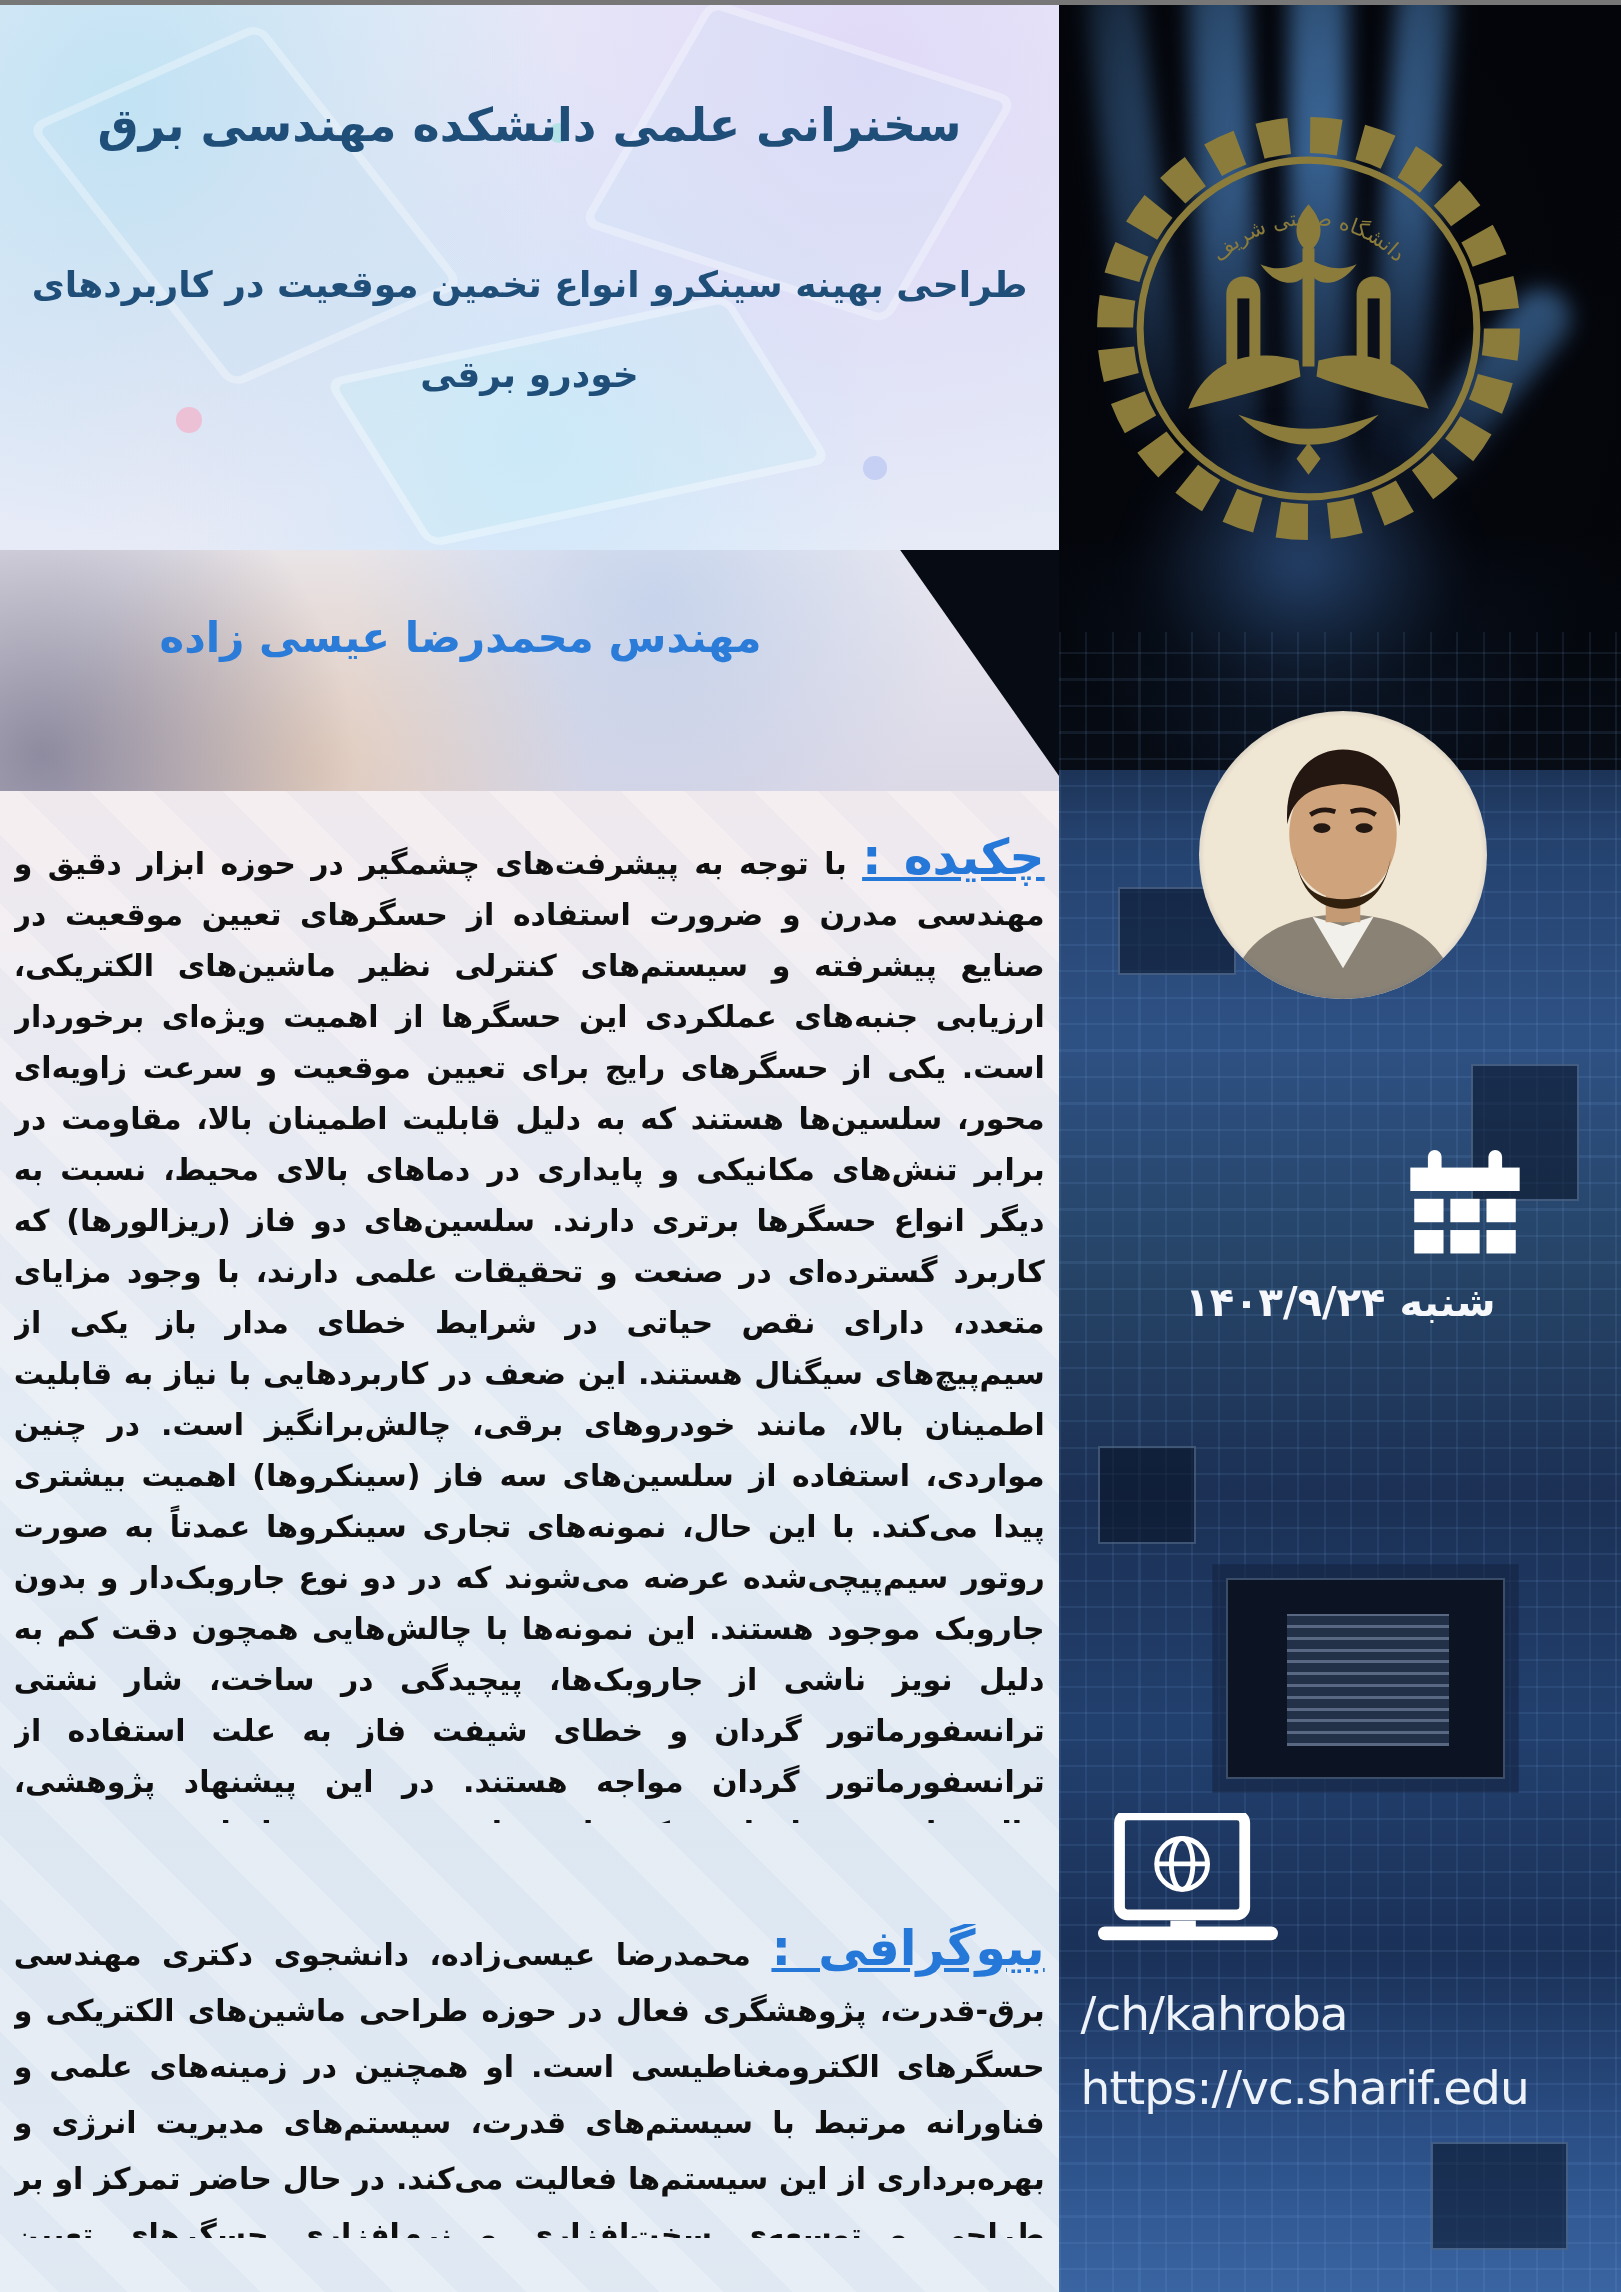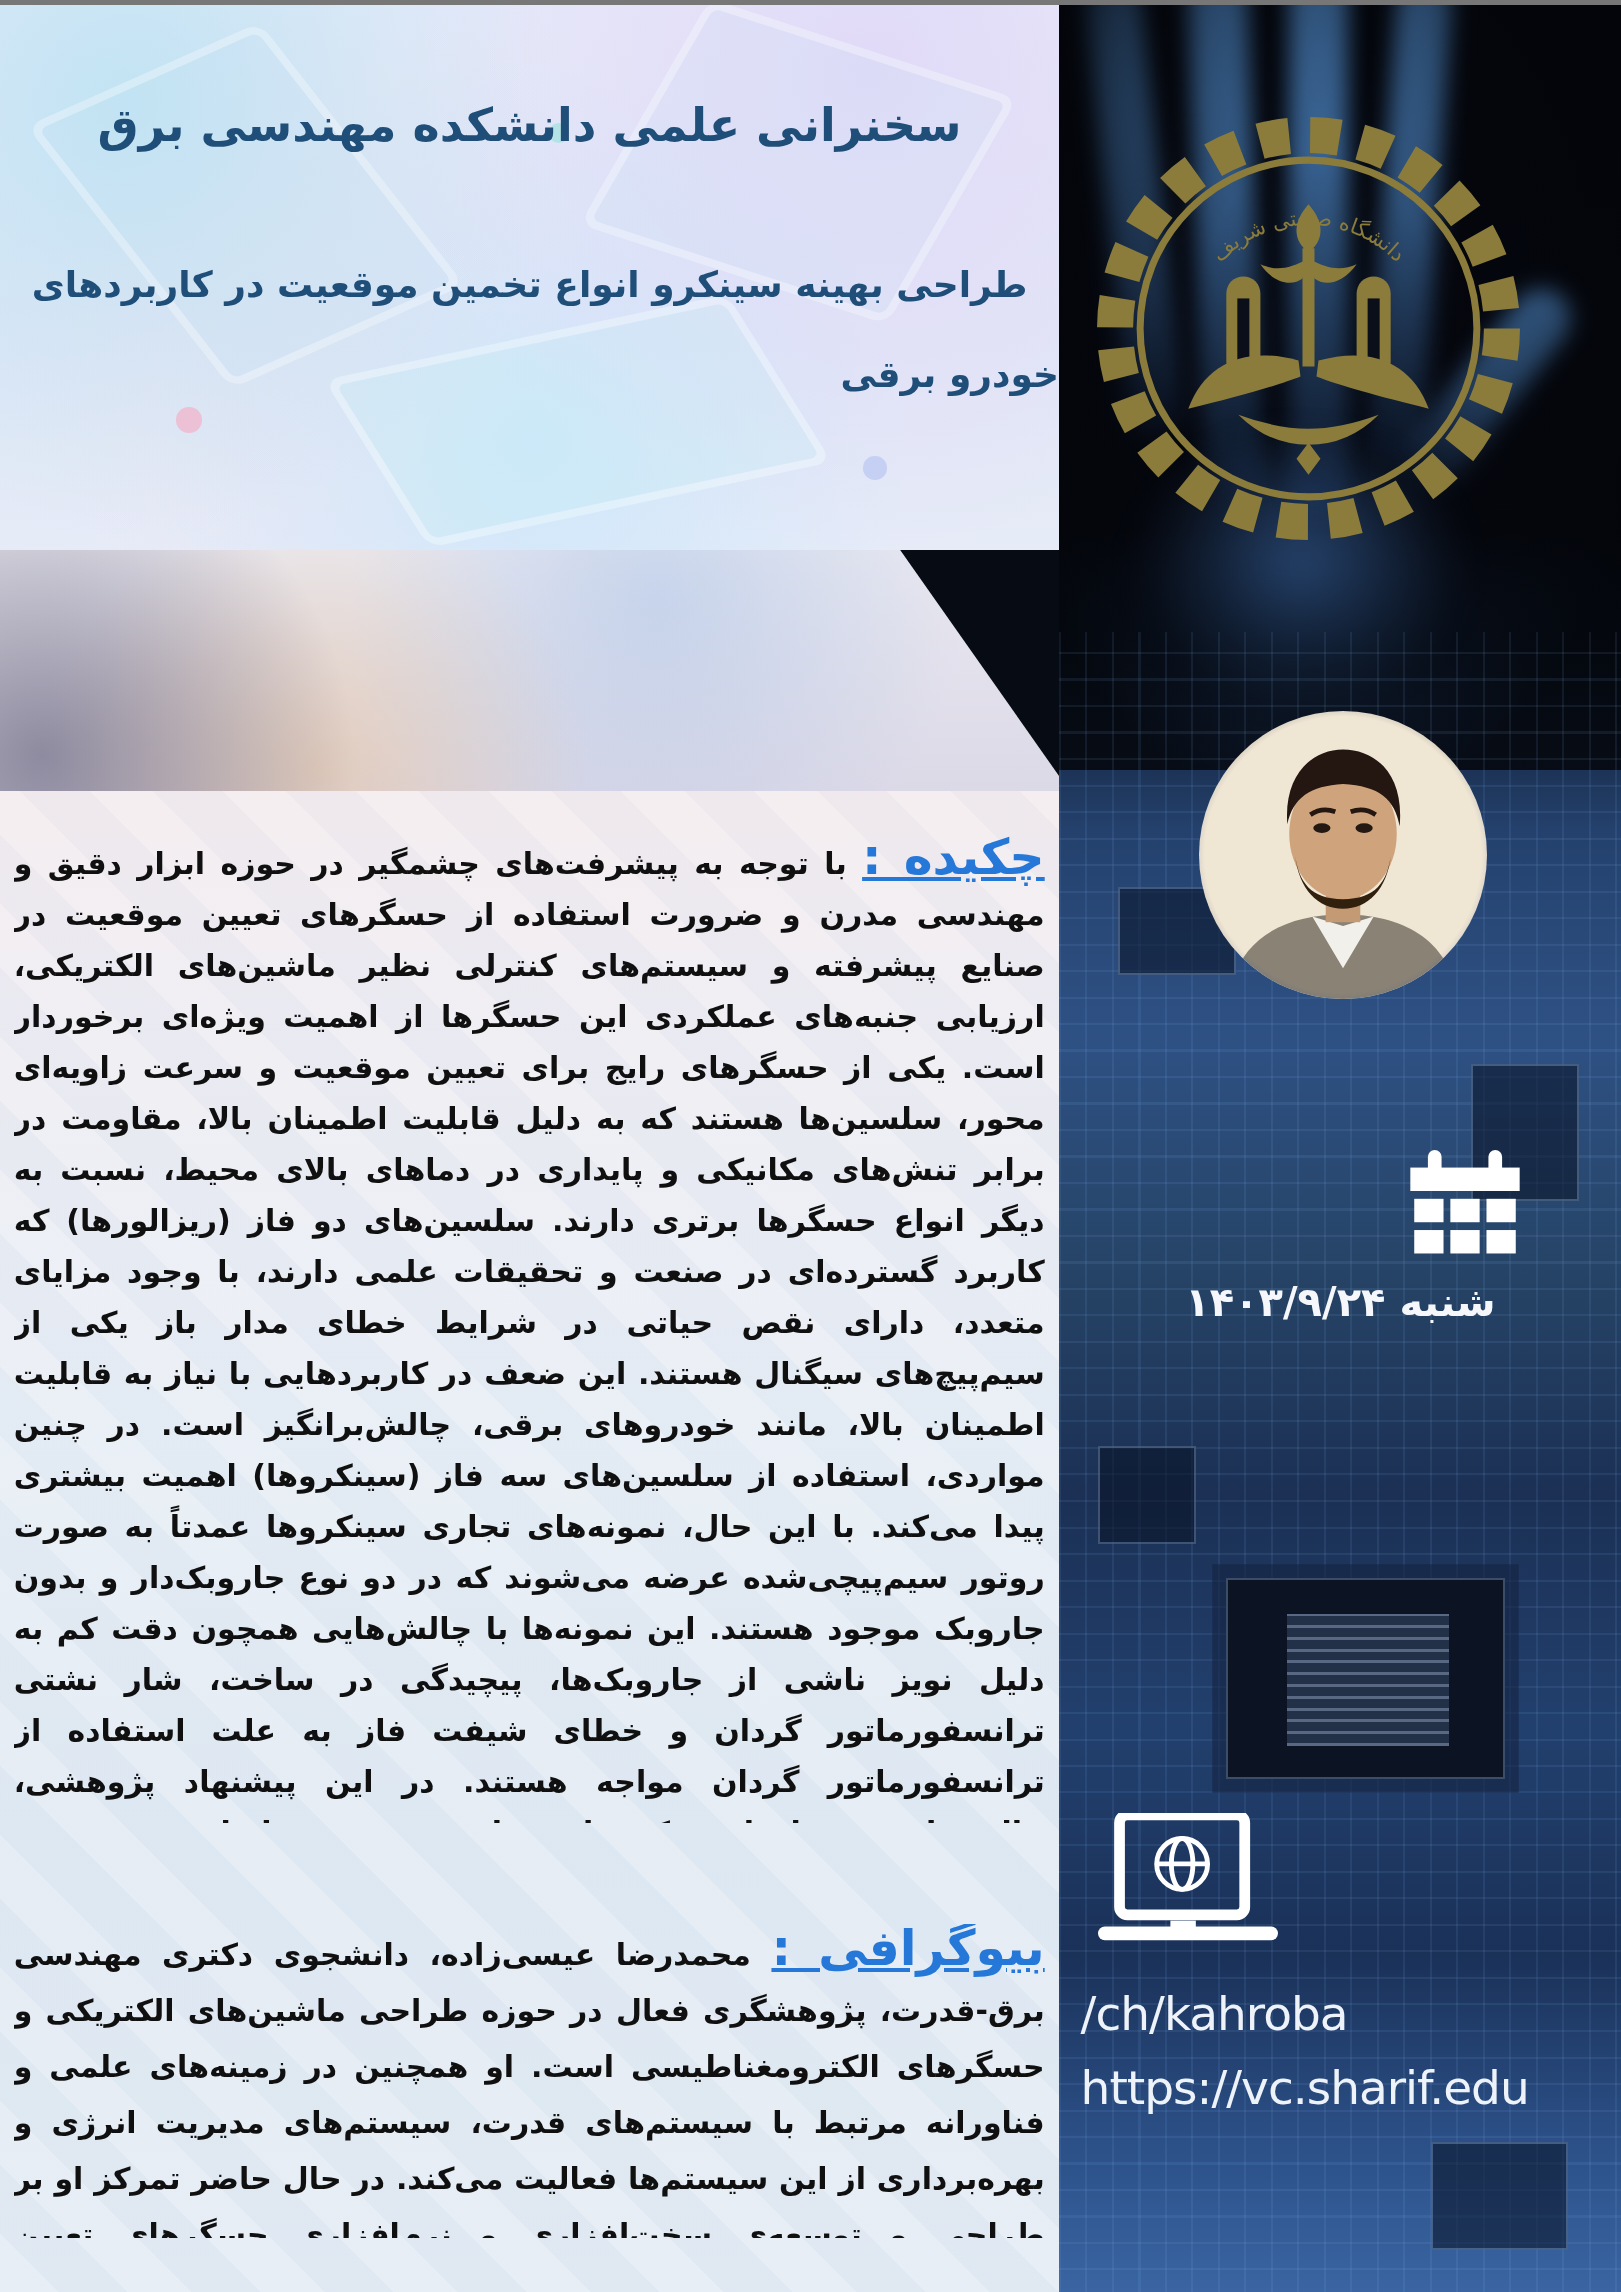--- a/index.html
+++ b/index.html
@@ -36,21 +36,21 @@
       repeating-linear-gradient(45deg, rgba(255,255,255,.20) 0 45px, rgba(210,225,240,.12) 45px 94px),
       linear-gradient(180deg,#f3eaed 0%,#ecebf2 18%,#e5ecf4 42%,#dfe8f2 70%,#e2eaf3 100%);
   }
 
   
   .fa { direction:rtl; font-family:"DejaVu Sans", sans-serif; }
   .main-title { position:absolute; left:0; top:93px; width:1059px; text-align:center;
     font-size:46px; font-weight:bold; color:#1F4E79; z-index:3; }
   .subtitle { position:absolute; left:0; width:1059px; text-align:center;
     font-size:36px; font-weight:bold; color:#1F4E79; z-index:3; }
-  .st1 { top:259px; } .st2 { top:349px;text-align:right; }
+  .st1 { top:259px; } .st2 { top:349px; }
   .speaker-name { position:absolute; left:0; top:608px; width:921px; text-align:center;
     font-size:42px; font-weight:bold; color:#2B7CD9; z-index:3; }
   .speaker-role { position:absolute; left:0; top:708px; width:921px; text-align:center;
     font-size:37px; font-weight:bold; color:#2B7CD9; z-index:3; }
 
   .abstract-p { position:absolute; left:13.7px; top:828px; width:1031px; height:990px; overflow:hidden;
     direction:rtl; text-align:justify; text-align-last:center;
     font-size:30px; font-weight:bold; color:#101010; line-height:51px; z-index:3; }
   .lead { color:#2577D8; font-size:49px; font-weight:bold; line-height:1;text-decoration:underline; }
   .bio-p { position:absolute; left:13.7px; top:1919px; width:1031px; height:314px; overflow:hidden;
@@ -122,20 +122,21 @@
   <div class="name-band">
     <div class="name-band-light"></div>
   </div>
 
   <div class="body-bg"></div>
 
   <div class="main-title fa">سخنرانی علمی دانشکده مهندسی برق</div>
   <div class="subtitle st1 fa">طراحی بهینه سینکرو انواع تخمین موقعیت در کاربردهای</div>
   <div class="subtitle st2 fa">خودرو برقی</div>
 
+  <div class="speaker-name fa">مهندس محمدرضا عیسی زاده</div>
 
   <p class="abstract-p"><span class="lead">چکیده :</span> <span>با توجه به پیشرفت‌های چشمگیر در حوزه ابزار دقیق و مهندسی مدرن و ضرورت استفاده از حسگرهای تعیین موقعیت در صنایع پیشرفته و سیستم‌های کنترلی نظیر ماشین‌های الکتریکی، ارزیابی جنبه‌های عملکردی این حسگرها از اهمیت ویژه‌ای برخوردار است. یکی از حسگرهای رایج برای تعیین موقعیت و سرعت زاویه‌ای محور، سلسین‌ها هستند که به دلیل قابلیت اطمینان بالا، مقاومت در برابر تنش‌های مکانیکی و پایداری در دماهای بالای محیط، نسبت به دیگر انواع حسگرها برتری دارند. سلسین‌های دو فاز (ریزالورها) که کاربرد گسترده‌ای در صنعت و تحقیقات علمی دارند، با وجود مزایای متعدد، دارای نقص حیاتی در شرایط خطای مدار باز یکی از سیم‌پیچ‌های سیگنال هستند. این ضعف در کاربردهایی با نیاز به قابلیت اطمینان بالا، مانند خودروهای برقی، چالش‌برانگیز است. در چنین مواردی، استفاده از سلسین‌های سه فاز (سینکروها) اهمیت بیشتری پیدا می‌کند. با این حال، نمونه‌های تجاری سینکروها عمدتاً به صورت روتور سیم‌پیچی‌شده عرضه می‌شوند که در دو نوع جاروبک‌دار و بدون جاروبک موجود هستند. این نمونه‌ها با چالش‌هایی همچون دقت کم به دلیل نویز ناشی از جاروبک‌ها، پیچیدگی در ساخت، شار نشتی ترانسفورماتور گردان و خطای شیفت فاز به علت استفاده از ترانسفورماتور گردان مواجه هستند. در این پیشنهاد پژوهشی، چالش‌های مرتبط با سینکروهای تجاری موجود شناسایی و بررسی خواهند شد. هدف اصلی این پژوهش، ارائه یک ساختار نوآورانه برای سینکروها است که با طراحی هوشمندانه، ضمن رفع این مشکلات، به مزایایی نظیر افزایش دقت، کاهش هزینه و حجم حسگر، تسهیل فرآیند تولید و سادگی ساختار دست یابد.</span></p>
 
   <p class="bio-p"><span class="lead">بیوگرافی :</span> <span>محمدرضا عیسی‌زاده، دانشجوی دکتری مهندسی برق-قدرت، پژوهشگری فعال در حوزه طراحی ماشین‌های الکتریکی و حسگرهای الکترومغناطیسی است. او همچنین در زمینه‌های علمی و فناورانه مرتبط با سیستم‌های قدرت، سیستم‌های مدیریت انرژی و بهره‌برداری از این سیستم‌ها فعالیت می‌کند. در حال حاضر تمرکز او بر طراحی و توسعه‌ی سخت‌افزاری و نرم‌افزاری حسگرهای تعیین موقعیت است</span></p>
 
   <div class="right-col">
 
     <div class="hand">
       <div class="finger f1"></div>
       <div class="finger f2"></div>

